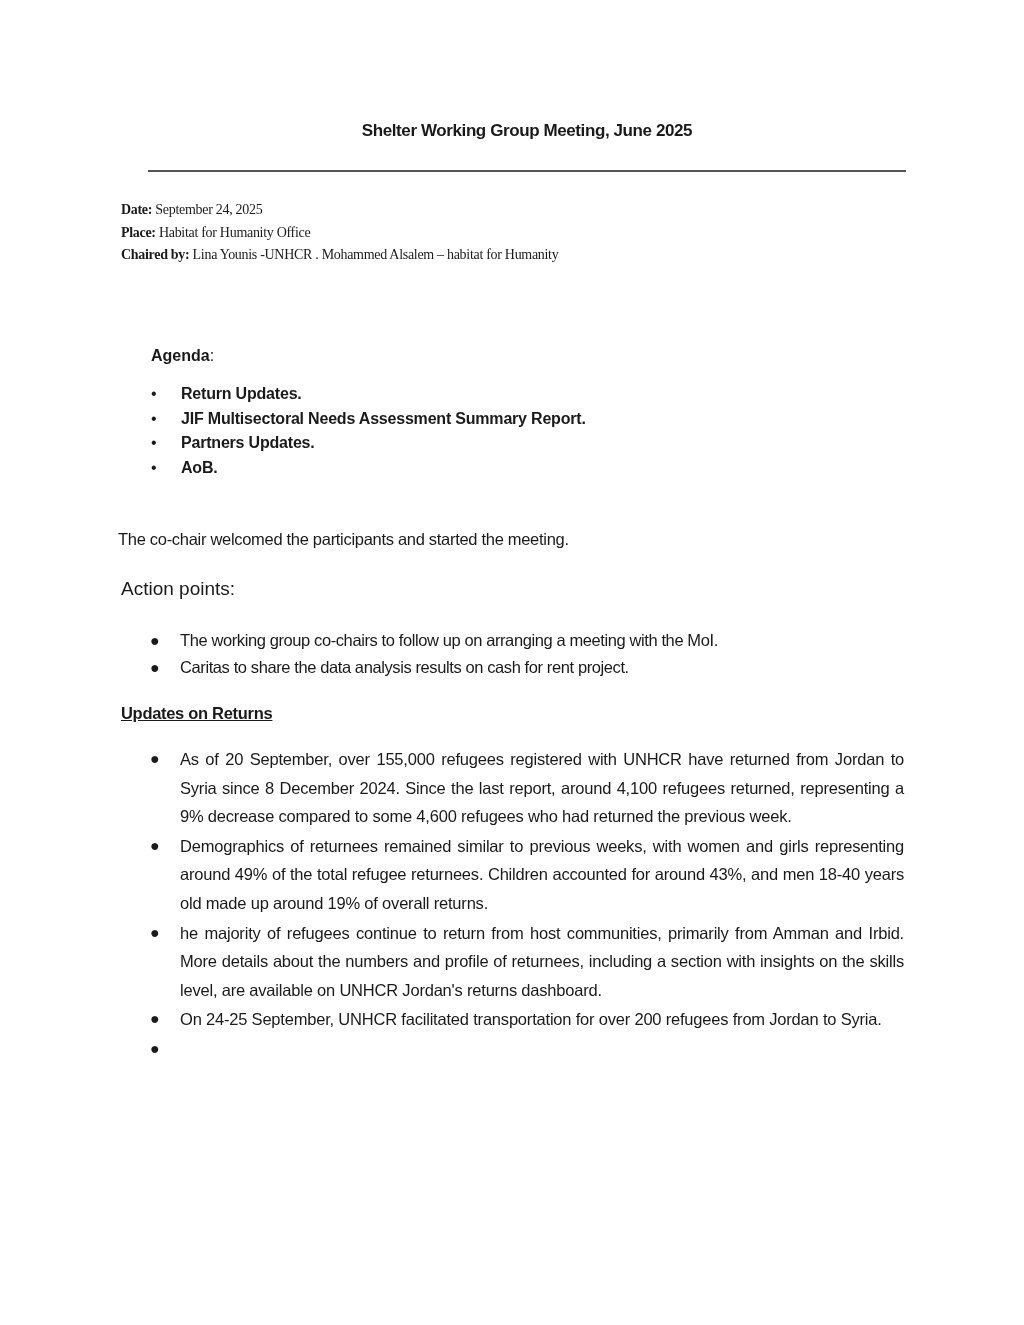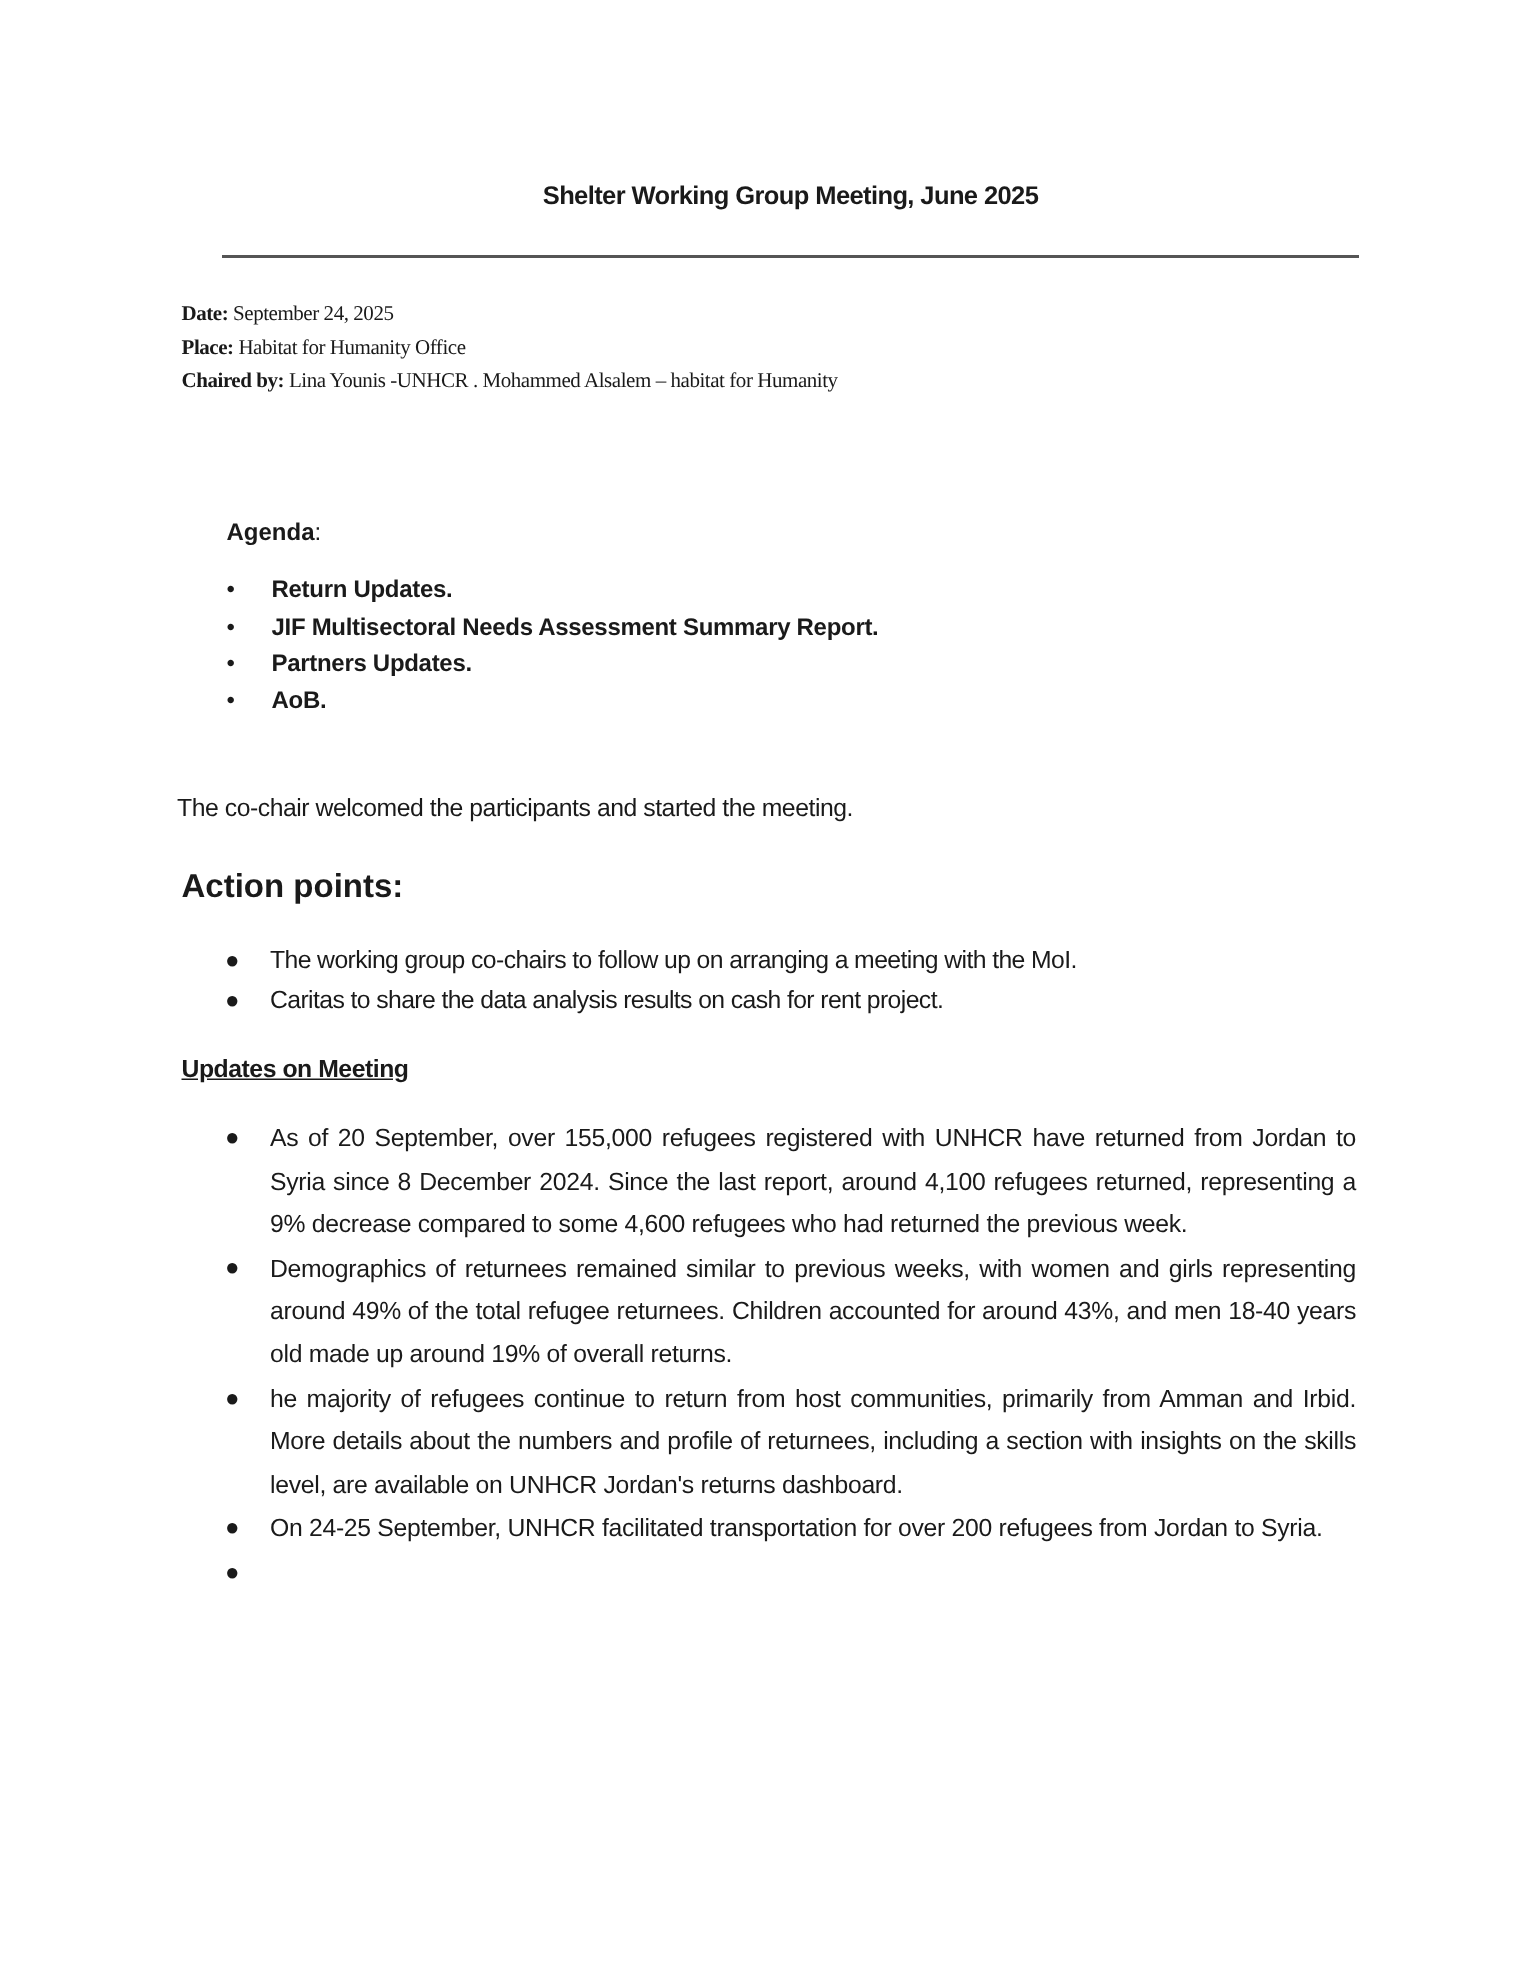--- a/index.html
+++ b/index.html
@@ -16,21 +16,21 @@
       position: absolute; top: 170px; left: 148px; width: 758px; height: 2px; background: #555;
     }
     .meta { position: absolute; top: 199px; left: 121px; font-size: 14px; line-height: 22.5px; letter-spacing: -0.3px; font-family: Liberation Serif, serif; }
     .meta .label { font-weight: bold; }
     .agenda-head { position: absolute; top: 347px; left: 151px; font-size: 16px; font-weight: bold; }
     .agenda-head .colon { font-weight: normal; }
     .agenda-list { position: absolute; top: 382px; left: 151px; margin: 0; padding: 0; list-style: none; }
     .agenda-list li { font-size: 16px; font-weight: bold; line-height: 24.5px; position: relative; padding-left: 30px; letter-spacing: -0.2px; }
     .agenda-list li .bullet { position: absolute; left: 0; top: 0; font-weight: normal; }
     .intro { position: absolute; top: 530px; left: 118px; font-size: 16.5px; letter-spacing: -0.3px; }
-    .action-head { position: absolute; top: 578px; left: 121px; font-size: 22px; font-weight: bold; }
+    .action-head { position: absolute; top: 578px; left: 121px; font-size: 19px; font-weight: normal; }
     .action-list { position: absolute; top: 627px; left: 150px; margin: 0; padding: 0; list-style: none; }
     .action-list li { font-size: 16.5px; line-height: 27px; position: relative; padding-left: 30px; letter-spacing: -0.4px; }
     .returns-head { position: absolute; top: 704px; left: 121px; font-size: 16.5px; font-weight: bold; text-decoration: underline; letter-spacing: -0.3px; }
     .returns-list { position: absolute; top: 745px; left: 150px; width: 754px; margin: 0; padding: 0; list-style: none; }
     .returns-list li { font-size: 16.5px; line-height: 28.6px; position: relative; padding-left: 30px; text-align: justify; letter-spacing: -0.2px; margin-bottom: 1px; }
     .bullet { position: absolute; left: 0; top: 0; font-size: 16px; }
   </style>
 </head>
 <body>
 
@@ -61,21 +61,21 @@
   </ul>
 
   <div class="intro">The co-chair welcomed the participants and started the meeting.</div>
 
   <div class="action-head">Action points:</div>
   <ul class="action-list">
     <li><span class="bullet">●</span><span>The working group co-chairs to follow up on arranging a meeting with the MoI.</span></li>
     <li><span class="bullet">●</span><span>Caritas to share the data analysis results on cash for rent project.</span></li>
   </ul>
 
-  <div class="returns-head">Updates on Meeting</div>
+  <div class="returns-head">Updates on Returns</div>
   <ul class="returns-list">
     <li><span class="bullet">●</span><span>As of 20 September, over 155,000 refugees registered with UNHCR have returned from Jordan to Syria since 8 December 2024. Since the last report, around 4,100 refugees returned, representing a 9% decrease compared to some 4,600 refugees who had returned the previous week.</span></li>
     <li><span class="bullet">●</span><span>Demographics of returnees remained similar to previous weeks, with women and girls representing around 49% of the total refugee returnees. Children accounted for around 43%, and men 18-40 years old made up around 19% of overall returns.</span></li>
     <li><span class="bullet">●</span><span>he majority of refugees continue to return from host communities, primarily from Amman and Irbid. More details about the numbers and profile of returnees, including a section with insights on the skills level, are available on UNHCR Jordan's returns dashboard.</span></li>
     <li><span class="bullet">●</span><span>On 24-25 September, UNHCR facilitated transportation for over 200 refugees from Jordan to Syria.</span></li>
     <li><span class="bullet">●</span></li>
   </ul>
 </div>
 
 </body></html>

